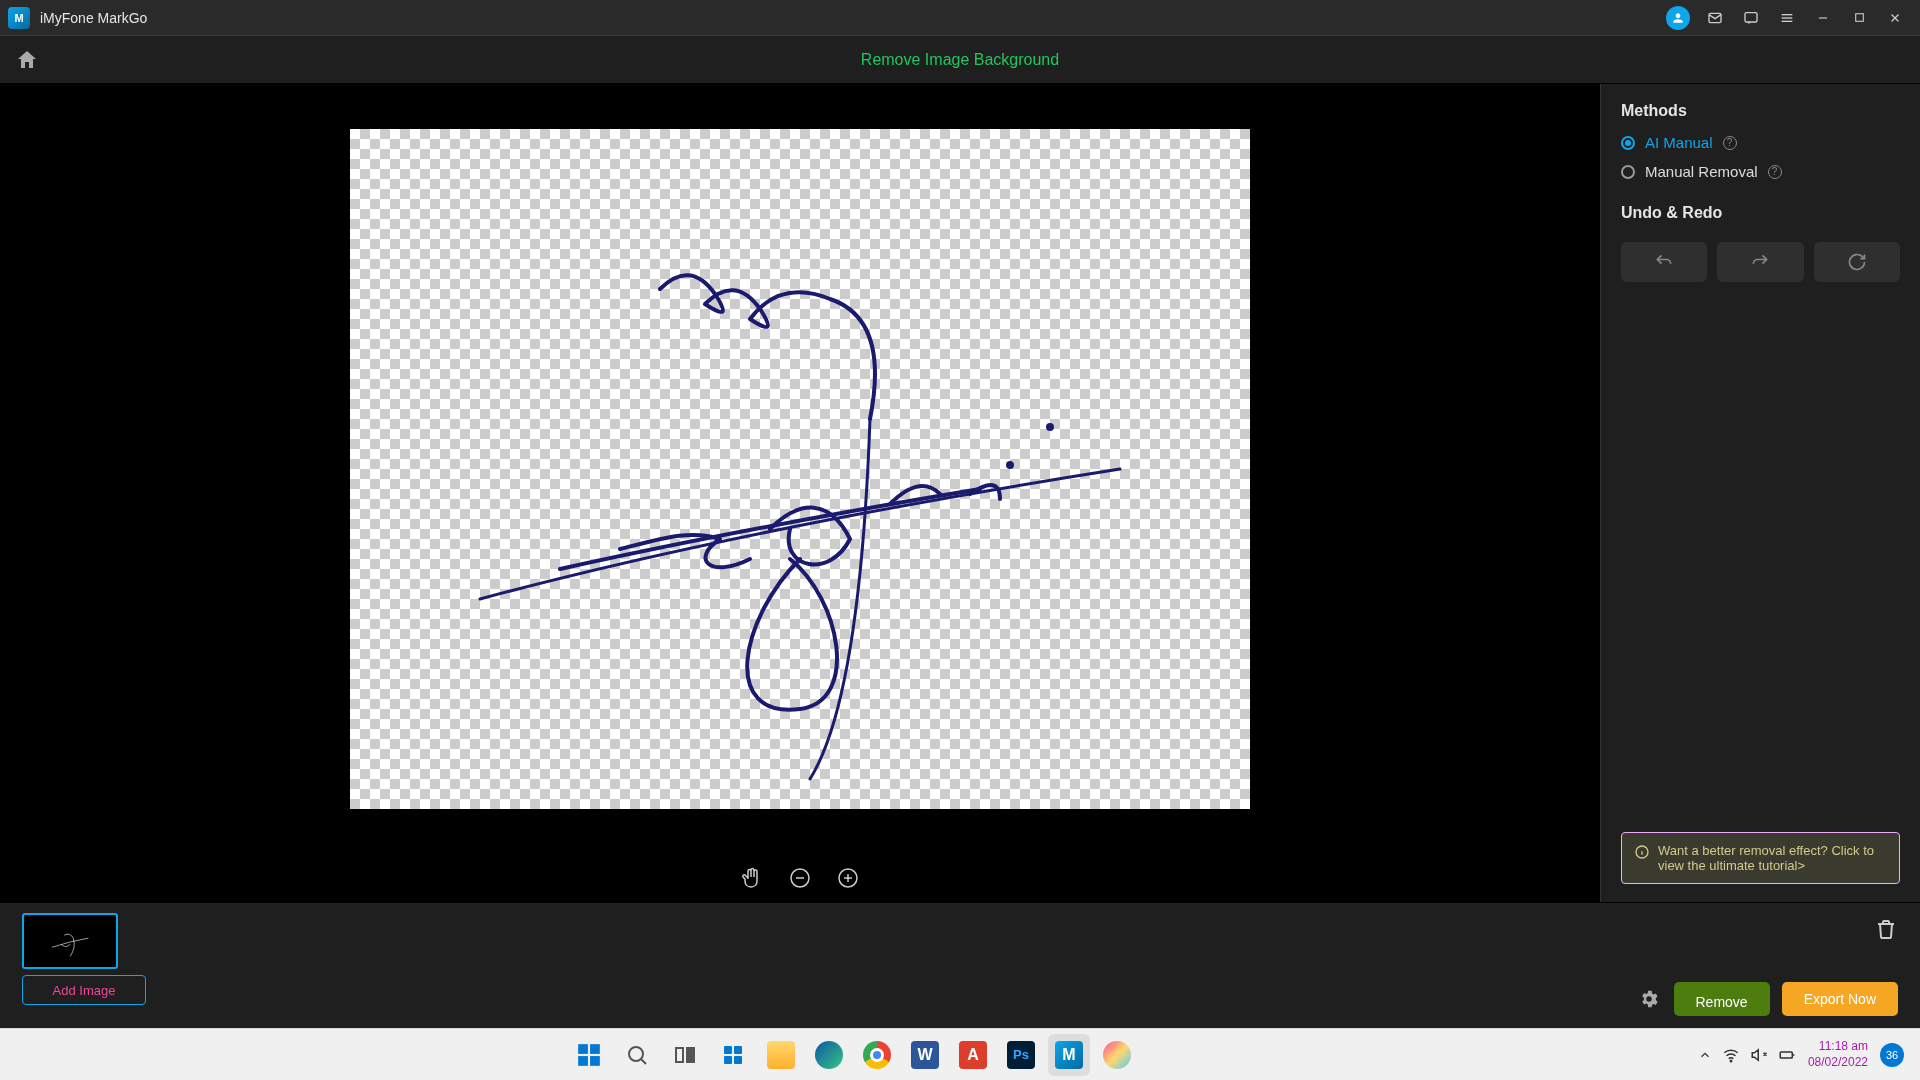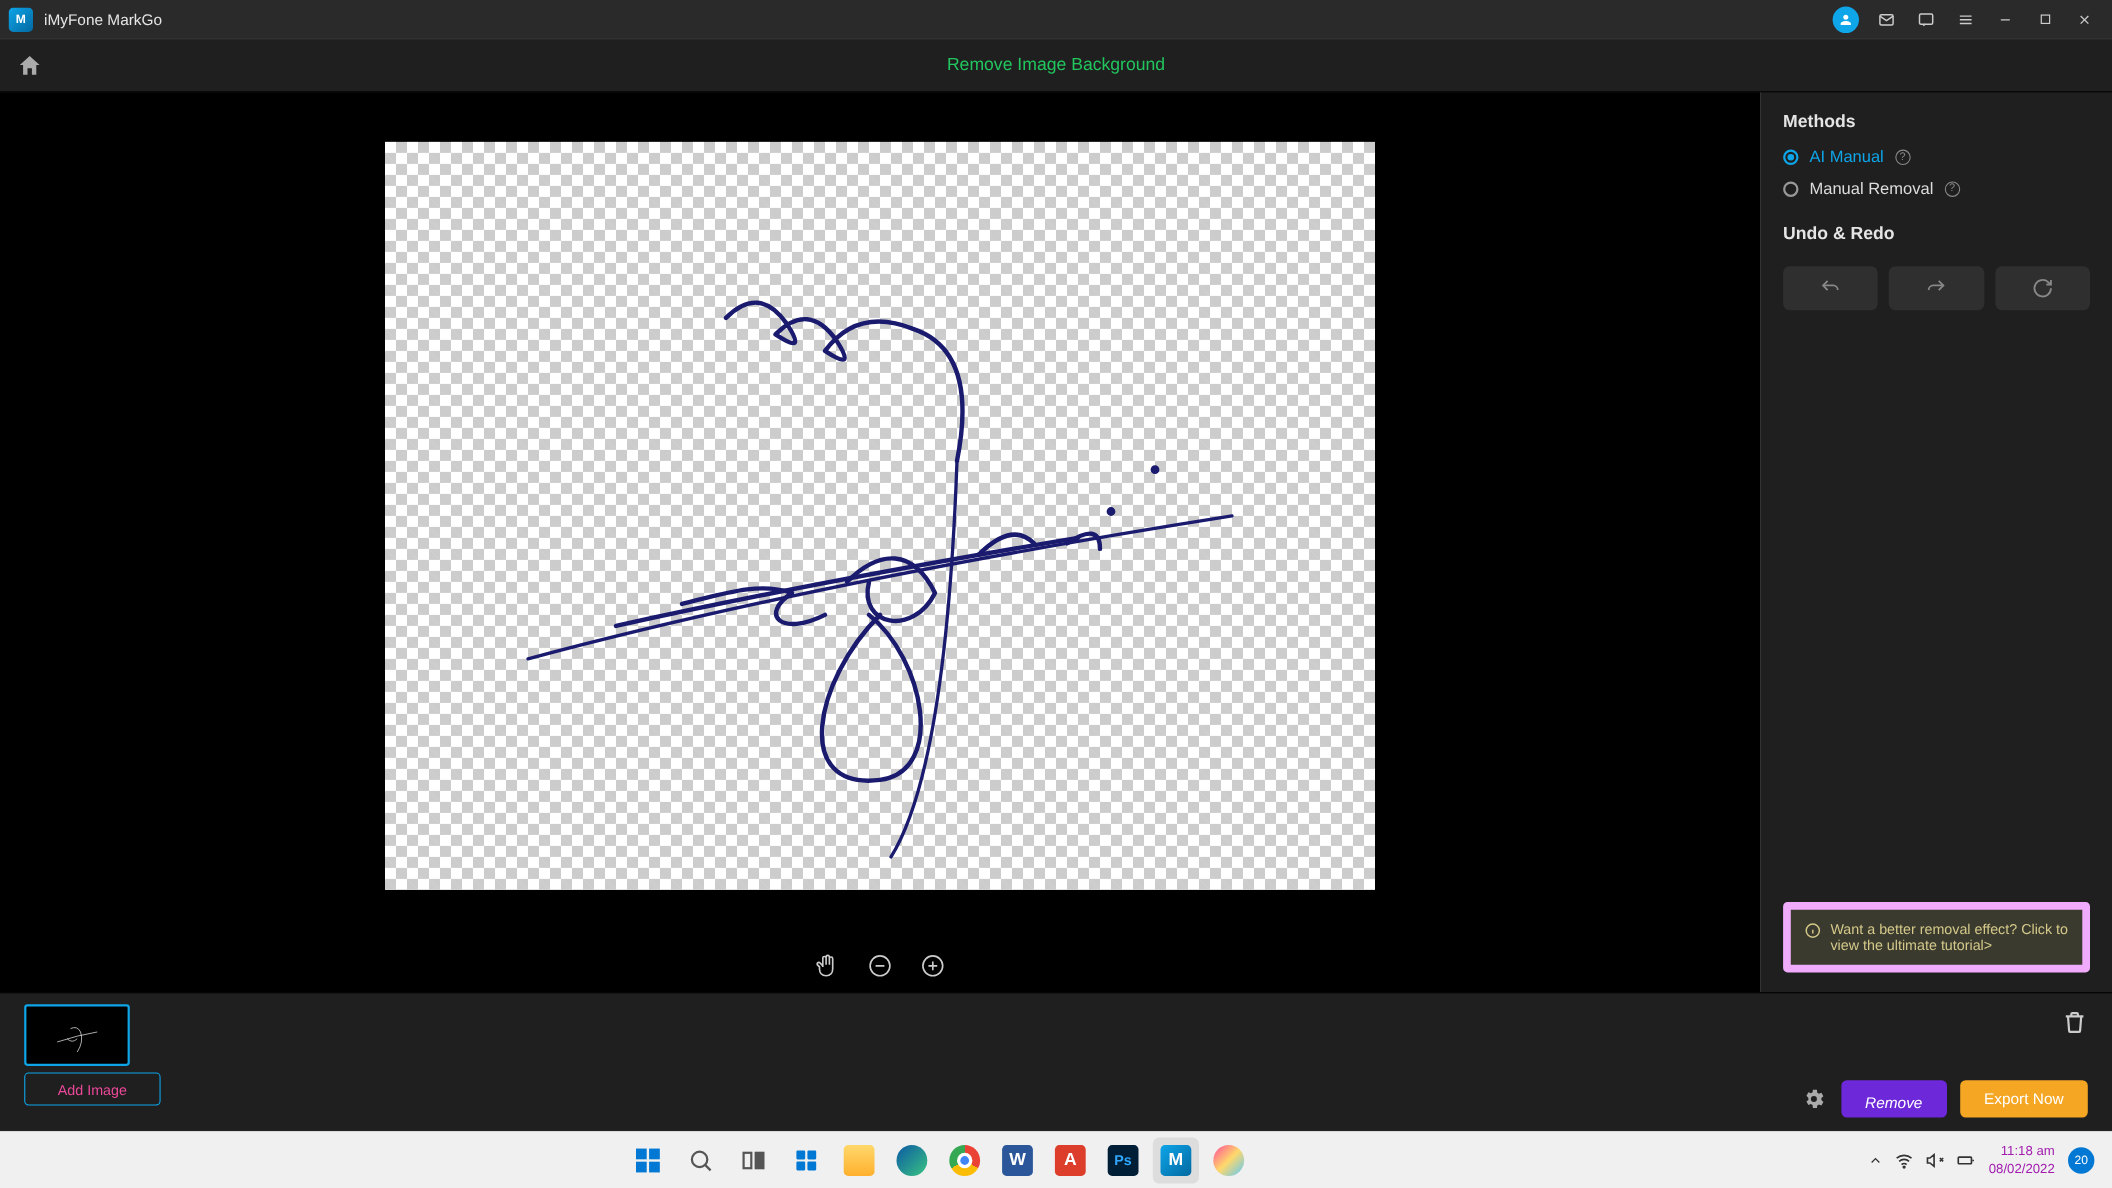--- a/index.html
+++ b/index.html
@@ -40,34 +40,34 @@
 .radio.selected { border-color: #0ea5e9; }
 .radio.selected::after { content: ''; width: 6px; height: 6px; border-radius: 50%; background: #0ea5e9; }
 .radio-label { color: #ddd; font-size: 15px; }
 .radio-label.selected { color: #0ea5e9; }
 .help-icon { width: 14px; height: 14px; border: 1px solid #888; border-radius: 50%; display: flex; align-items: center; justify-content: center; font-size: 10px; color: #888; }
 
 .btn-row { display: flex; gap: 10px; margin-top: 6px; }
 .ur-btn { flex: 1; height: 40px; background: #2f2f2f; border-radius: 6px; display: flex; align-items: center; justify-content: center; color: #888; cursor: pointer; }
 .ur-btn svg { width: 20px; height: 20px; }
 
-.tip-box { position: absolute; bottom: 18px; left: 20px; right: 20px; background: #3a3a2e; border: 7px solid #f0abfc; border-radius: 4px; padding: 10px 12px; display: flex; gap: 8px; font-size: 13px; color: #d4c98a; cursor: pointer; }
+.tip-box { position: absolute; bottom: 18px; left: 20px; right: 20px; background: #3a3a2e; border: 1px solid #f0abfc; border-radius: 4px; padding: 10px 12px; display: flex; gap: 8px; font-size: 13px; color: #d4c98a; cursor: pointer; }
 .tip-box svg { flex-shrink: 0; width: 16px; height: 16px; margin-top: 1px; }
 
 
 .bottombar { height: 126px; background: #1f1f1f; border-top: 1px solid #000; display: flex; flex-direction: column; padding: 10px 22px 12px; position: relative; }
 .thumb-row { display: flex; align-items: flex-start; gap: 12px; }
 .thumb { width: 96px; height: 56px; border: 2px solid #0ea5e9; border-radius: 3px; background: #000; display: flex; align-items: center; justify-content: center; position: relative; }
 .thumb svg { width: 70%; height: 70%; }
 .file-count { color: #ccc; font-size: 13px; margin-top: 8px; }
 .add-btn { margin-top: 6px; width: 124px; height: 30px; border: 1px solid #0ea5e9; border-radius: 4px; background: transparent; color: #ec4899; font-size: 13px; display: flex; align-items: center; justify-content: center; cursor: pointer; }
 
 .bottom-right { position: absolute; right: 22px; bottom: 12px; display: flex; align-items: center; gap: 12px; }
 .gear-btn { width: 26px; height: 26px; color: #aaa; cursor: pointer; display:flex; align-items:center; justify-content:center;}
-.remove-btn { height: 34px; padding: 12px 22px; background: #6d28d9; border-radius: 5px; color: #fff; font-size: 14px; border: none; cursor: pointer; font-style: italic; }
+.remove-btn { height: 34px; padding: 12px 22px; background: #4d7c0f; border-radius: 5px; color: #fff; font-size: 14px; border: none; cursor: pointer; }
 .export-btn { height: 34px; padding: 0 22px; background: #f5a623; border-radius: 5px; color: #fff; font-size: 14px; border: none; cursor: pointer; }
 .trash-btn { position: absolute; right: 22px; top: 14px; color: #ccc; cursor: pointer; }
 
 
 .taskbar { height: 52px; background: #f0f0f0; border-top: 1px solid rgba(0,0,0,0.1); display: flex; align-items: center; padding: 0 8px; }
 .tb-center { flex:1; display:flex; align-items:center; justify-content:center; gap: 6px; }
 .tb-icon { width: 42px; height: 42px; display: flex; align-items: center; justify-content: center; border-radius: 6px; cursor: pointer; }
 .tb-icon-img { width: 28px; height: 28px; border-radius: 4px; display:flex; align-items:center; justify-content:center; font-size:16px; font-weight:bold; color:#fff;}
 .tb-right { display: flex; align-items: center; gap: 12px; padding-right: 8px; }
 .tb-sys { display: flex; align-items: center; gap: 10px; color: #333; }
@@ -327,15 +327,15 @@
         </svg>
       <svg width="18" height="18" viewBox="0 0 24 24" fill="none" stroke="#333" stroke-width="2">
           <rect x="3" y="8" width="16" height="8" rx="1"></rect>
           <line x1="21" y1="11" x2="21" y2="13"></line>
         </svg>
     </div>
     <div class="tb-clock">
       <span>11:18 am</span>
       <span>08/02/2022</span>
     </div>
-    <div class="tb-notif">20</div>
+    <div class="tb-notif">36</div>
   </div>
 </div>
 
 </body></html>

